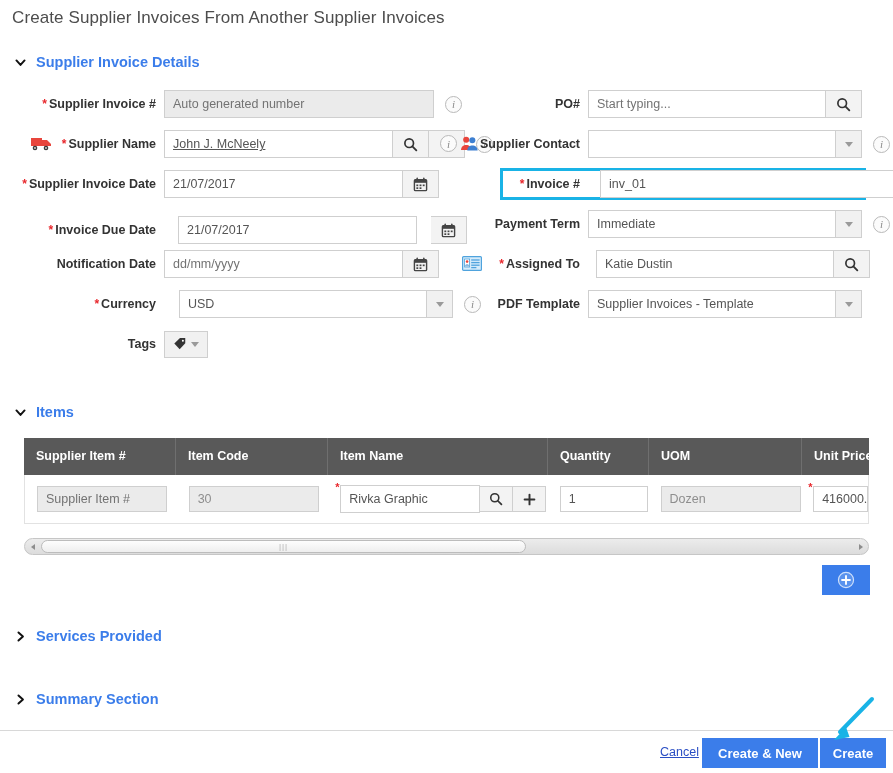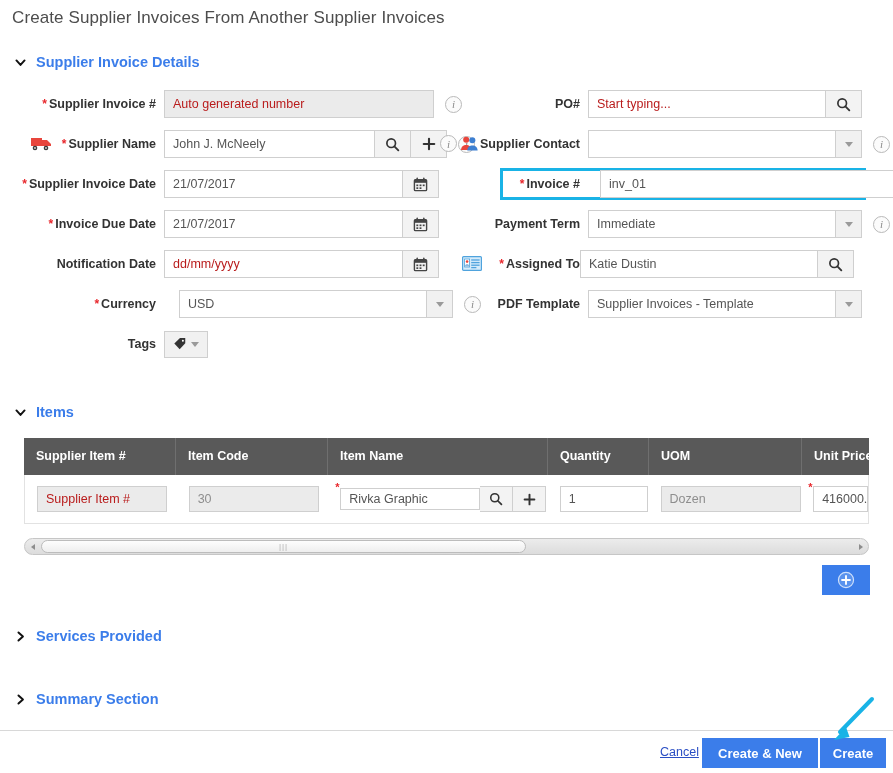--- a/index.html
+++ b/index.html
@@ -39,21 +39,21 @@
   .req { color: #e8272c; font-weight: bold; font-size: 12px; margin-right: 2px; }
 
   
   .inp {
     height: 28px; border: 1px solid #cfcfcf; background: #fff;
     font-size: 12.5px; color: #555; padding: 0 8px; line-height: 26px;
     font-family: "Liberation Sans", sans-serif; outline: none;
     white-space: nowrap; overflow: hidden; display:flex; align-items:center;
   }
   .inp.disabled { background: #ebebeb; color: #8e8e8e; border-color:#cfcfcf; }
-  .inp.ph { color: #b91c1c; }
+  .inp.ph { color: #737373; }
   .inp.empty { background:#fff; }
 
   .btn-addon {
     width: 36px; height: 28px; border: 1px solid #cfcfcf; border-left: none;
     background: #f3f3f3; display: flex; align-items: center; justify-content: center;
     cursor: pointer;
   }
   .btn-addon.plus { }
   .caret-box {
     width: 26px; height: 28px; border: 1px solid #cfcfcf; border-left: none;
@@ -167,21 +167,21 @@
       <path d="M1 3 h11 v8 H1z" fill="#e8453c"></path>
       <path d="M12 5 h5 l4 4 v2 h-9z" fill="#e8453c"></path>
       <circle cx="5" cy="13" r="2.3" fill="#3a3a3a"></circle>
       <circle cx="16" cy="13" r="2.3" fill="#3a3a3a"></circle>
       <circle cx="5" cy="13" r="0.9" fill="#ddd"></circle>
       <circle cx="16" cy="13" r="0.9" fill="#ddd"></circle>
     </svg>
     <span class="lbl" style="width:156px;">
       <span class="req">*</span><span>Supplier Name</span>
     </span>
-    <div class="inp" style="width:211px; margin-left:8px;">John J. McNeely</div>
+    <div class="inp" style="width:229px; margin-left:8px;text-decoration:underline;">John J. McNeely</div>
     <div class="btn-addon">
       <svg width="15" height="15" viewBox="0 0 16 16">
         <circle cx="6.6" cy="6.6" r="4.6" fill="none" stroke="#333" stroke-width="1.8"></circle>
         <line x1="10" y1="10" x2="14.2" y2="14.2" stroke="#333" stroke-width="2" stroke-linecap="round"></line>
       </svg>
     </div>
     <div class="btn-addon plus">
       <svg width="14" height="14" viewBox="0 0 16 16">
         <line x1="8" y1="2" x2="8" y2="14" stroke="#333" stroke-width="2.4" stroke-linecap="round"></line>
         <line x1="2" y1="8" x2="14" y2="8" stroke="#333" stroke-width="2.4" stroke-linecap="round"></line>
@@ -203,21 +203,21 @@
         <line x1="11.5" y1="1.2" x2="11.5" y2="3.6" stroke="#444" stroke-width="1.6" stroke-linecap="round"></line>
         <rect x="3.6" y="8" width="2" height="1.8" fill="#444"></rect>
         <rect x="7" y="8" width="2" height="1.8" fill="#444"></rect>
         <rect x="10.4" y="8" width="2" height="1.8" fill="#444"></rect>
         <rect x="3.6" y="11" width="2" height="1.8" fill="#444"></rect>
         <rect x="7" y="11" width="2" height="1.8" fill="#444"></rect>
       </svg>
     </div>
   </div>
 
-  <div class="form-row" style="left:0px; top:210px;">
+  <div class="form-row" style="left:0px; top:216px;gap:14px;">
     <span class="lbl" style="width:156px;">
       <span class="req">*</span><span>Invoice Due Date</span>
     </span>
     <div class="inp" style="width:239px; margin-left:8px;">21/07/2017</div>
     <div class="btn-addon">
       <svg width="15" height="15" viewBox="0 0 16 16">
         <rect x="1.5" y="3" width="13" height="11.5" rx="1" fill="none" stroke="#444" stroke-width="1.5"></rect>
         <rect x="1.5" y="3" width="13" height="3.2" fill="#444"></rect>
         <line x1="4.5" y1="1.2" x2="4.5" y2="3.6" stroke="#444" stroke-width="1.6" stroke-linecap="round"></line>
         <line x1="11.5" y1="1.2" x2="11.5" y2="3.6" stroke="#444" stroke-width="1.6" stroke-linecap="round"></line>
@@ -321,21 +321,21 @@
       <circle cx="5.1" cy="5.6" r="1.3" fill="#e8453c"></circle>
       <path d="M2.9 10.5 c0-1.6 1-2.5 2.2-2.5 s2.2 .9 2.2 2.5z" fill="#8cb8de"></path>
       <line x1="9.2" y1="4" x2="17.6" y2="4" stroke="#4fa3dd" stroke-width="1.3"></line>
       <line x1="9.2" y1="6.6" x2="17.6" y2="6.6" stroke="#4fa3dd" stroke-width="1.3"></line>
       <line x1="9.2" y1="9.2" x2="17.6" y2="9.2" stroke="#4fa3dd" stroke-width="1.3"></line>
       <line x1="9.2" y1="11.6" x2="14.4" y2="11.6" stroke="#4fa3dd" stroke-width="1.3"></line>
     </svg>
     <span class="lbl" style="width:140px;text-align:right;">
       <span class="req">*</span><span>Assigned To</span>
     </span>
-    <div class="inp" style="width:238px; margin-left:0;">Katie Dustin</div>
+    <div class="inp" style="width:238px; margin-left:16px;">Katie Dustin</div>
     <div class="btn-addon">
       <svg width="15" height="15" viewBox="0 0 16 16">
         <circle cx="6.6" cy="6.6" r="4.6" fill="none" stroke="#333" stroke-width="1.8"></circle>
         <line x1="10" y1="10" x2="14.2" y2="14.2" stroke="#333" stroke-width="2" stroke-linecap="round"></line>
       </svg>
     </div>
   </div>
 
   <div class="form-row" style="left:440px; top:290px;">
     <span class="lbl" style="width:140px;">PDF Template</span>
@@ -363,21 +363,21 @@
     </div>
     <div class="tbl-body">
       <div class="td" style="width:152px;">
         <div class="inp disabled ph" style="width:130px; height:26px; line-height:24px;">Supplier Item #</div>
       </div>
       <div class="td" style="width:152px;">
         <div class="inp disabled" style="width:130px; height:26px; line-height:24px;">30</div>
       </div>
       <div class="td" style="width:220px;">
         <span class="cell-req">*</span>
-        <div class="inp" style="width:140px; height:22px; line-height:24px;">Rivka Graphic</div>
+        <div class="inp" style="width:140px; height:28px; line-height:24px;">Rivka Graphic</div>
         <div class="btn-addon" style="height:26px; width:33px;">
           <svg width="14" height="14" viewBox="0 0 16 16">
             <circle cx="6.6" cy="6.6" r="4.6" fill="none" stroke="#333" stroke-width="1.8"></circle>
             <line x1="10" y1="10" x2="14.2" y2="14.2" stroke="#333" stroke-width="2" stroke-linecap="round"></line>
           </svg>
         </div>
         <div class="btn-addon" style="height:26px; width:33px;">
           <svg width="13" height="13" viewBox="0 0 16 16">
             <line x1="8" y1="2" x2="8" y2="14" stroke="#333" stroke-width="2.4" stroke-linecap="round"></line>
             <line x1="2" y1="8" x2="14" y2="8" stroke="#333" stroke-width="2.4" stroke-linecap="round"></line>

